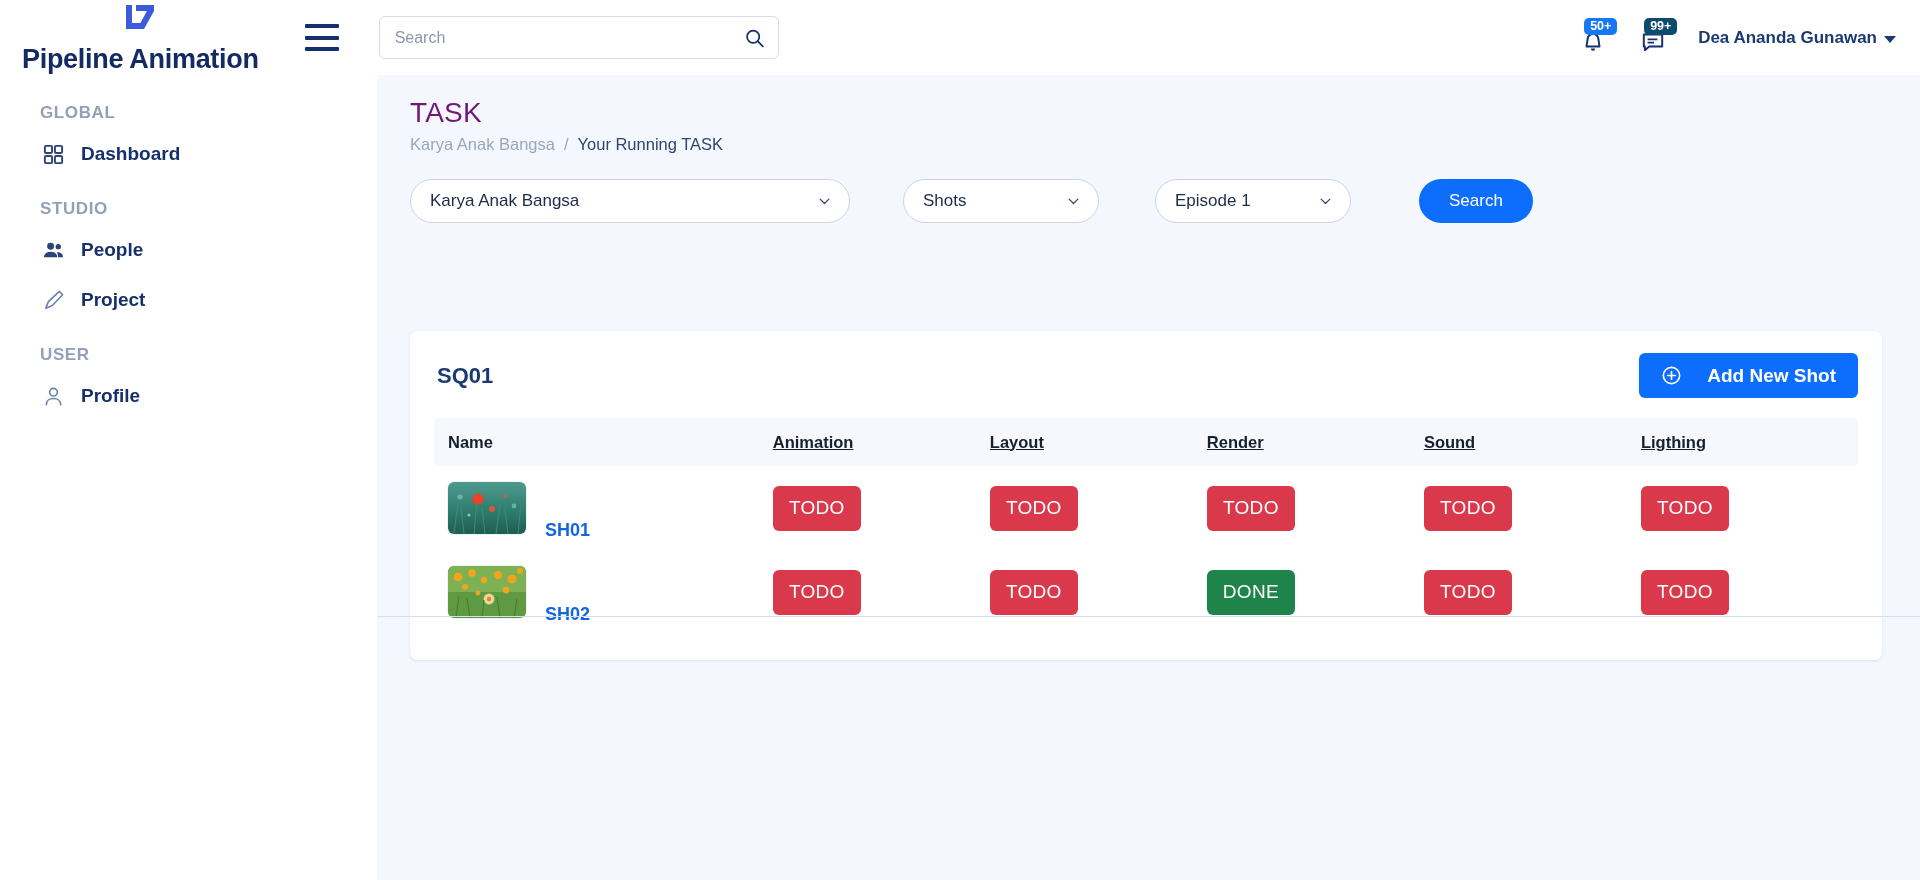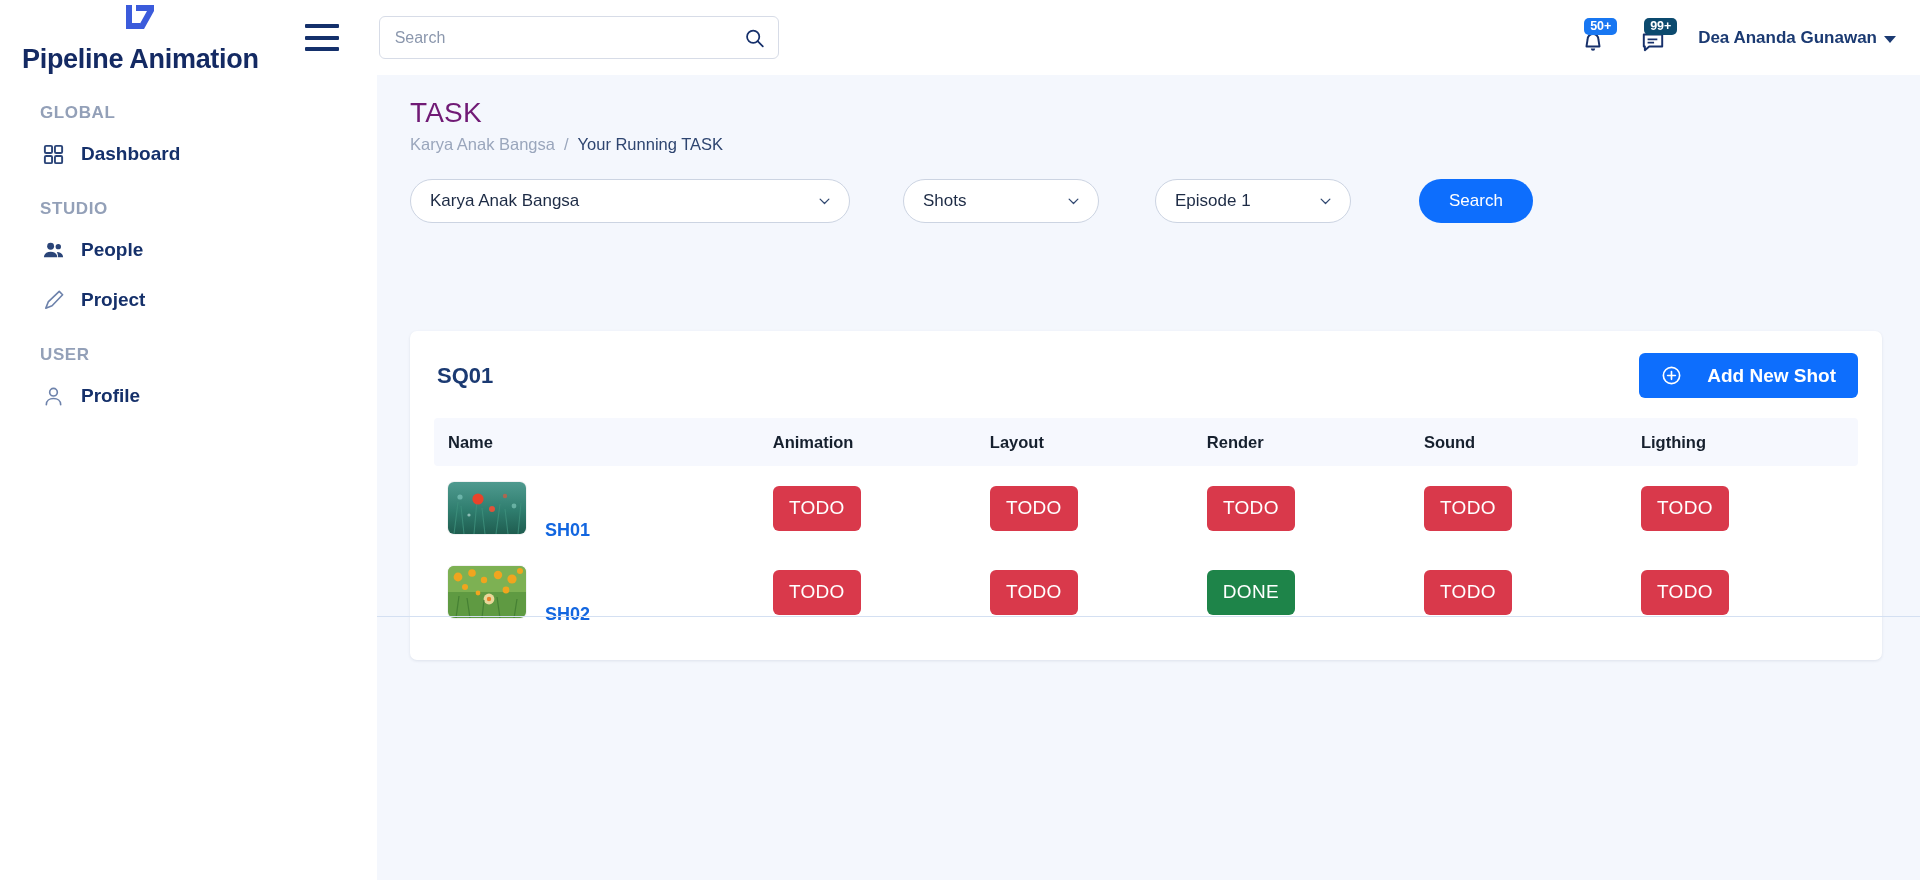--- a/index.html
+++ b/index.html
@@ -253,21 +253,21 @@
     text-align: left;
     font-size: 16.5px;
     font-weight: 700;
     color: #16202e;
     padding: 13px 0 13px 0;
     height: 48px;
   }
   table.shots thead th:first-child { padding-left: 14px; border-radius: 4px 0 0 4px; }
   table.shots thead th:last-child  { border-radius: 0 4px 4px 0; }
   .col-name { width: 320px; }
-  .col-st   { width: 205px; }
+  .col-st   { width: 205px; text-decoration: underline; }
 
   table.shots tbody td {
     padding: 9px 0;
     vertical-align: middle;
     border: 0;
   }
   .name-cell { display: flex; align-items: center; gap: 19px; padding-left: 14px; }
   .thumb {
     width: 78px; height: 52px;
     border-radius: 6px;

